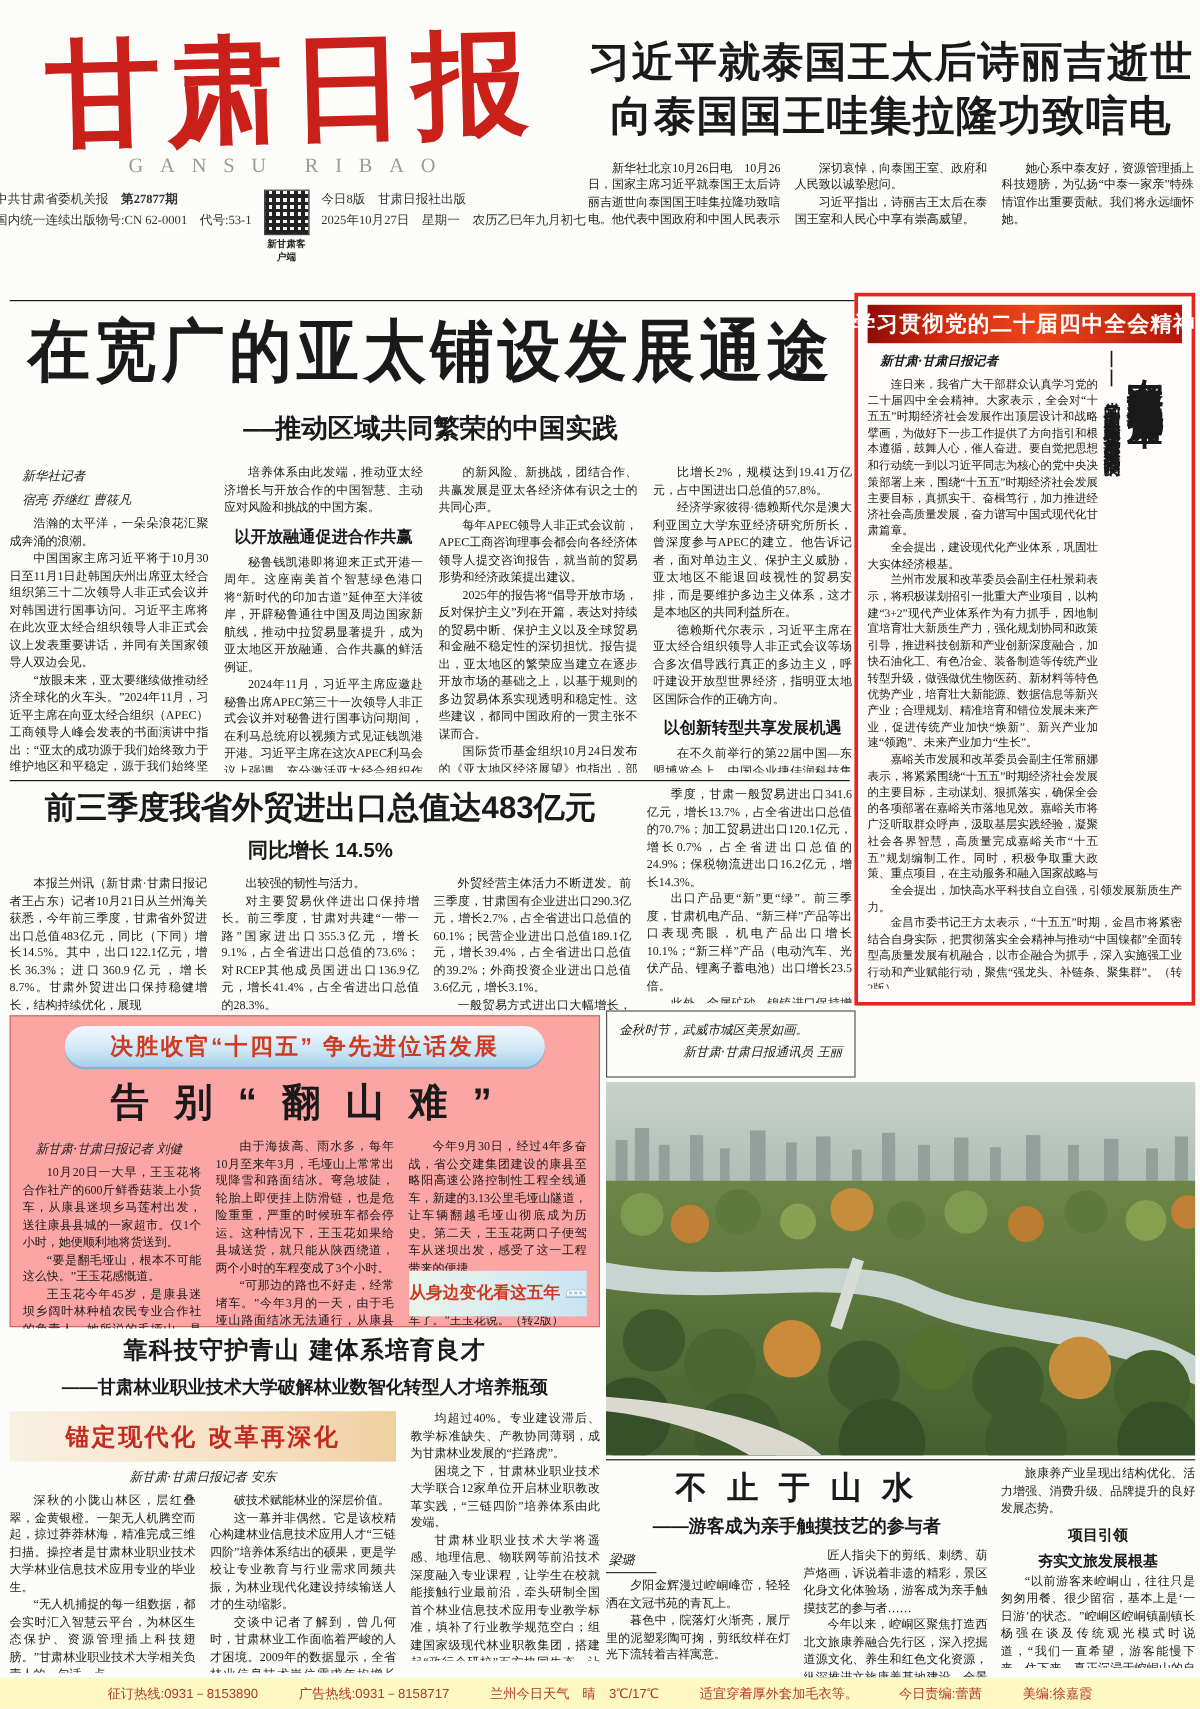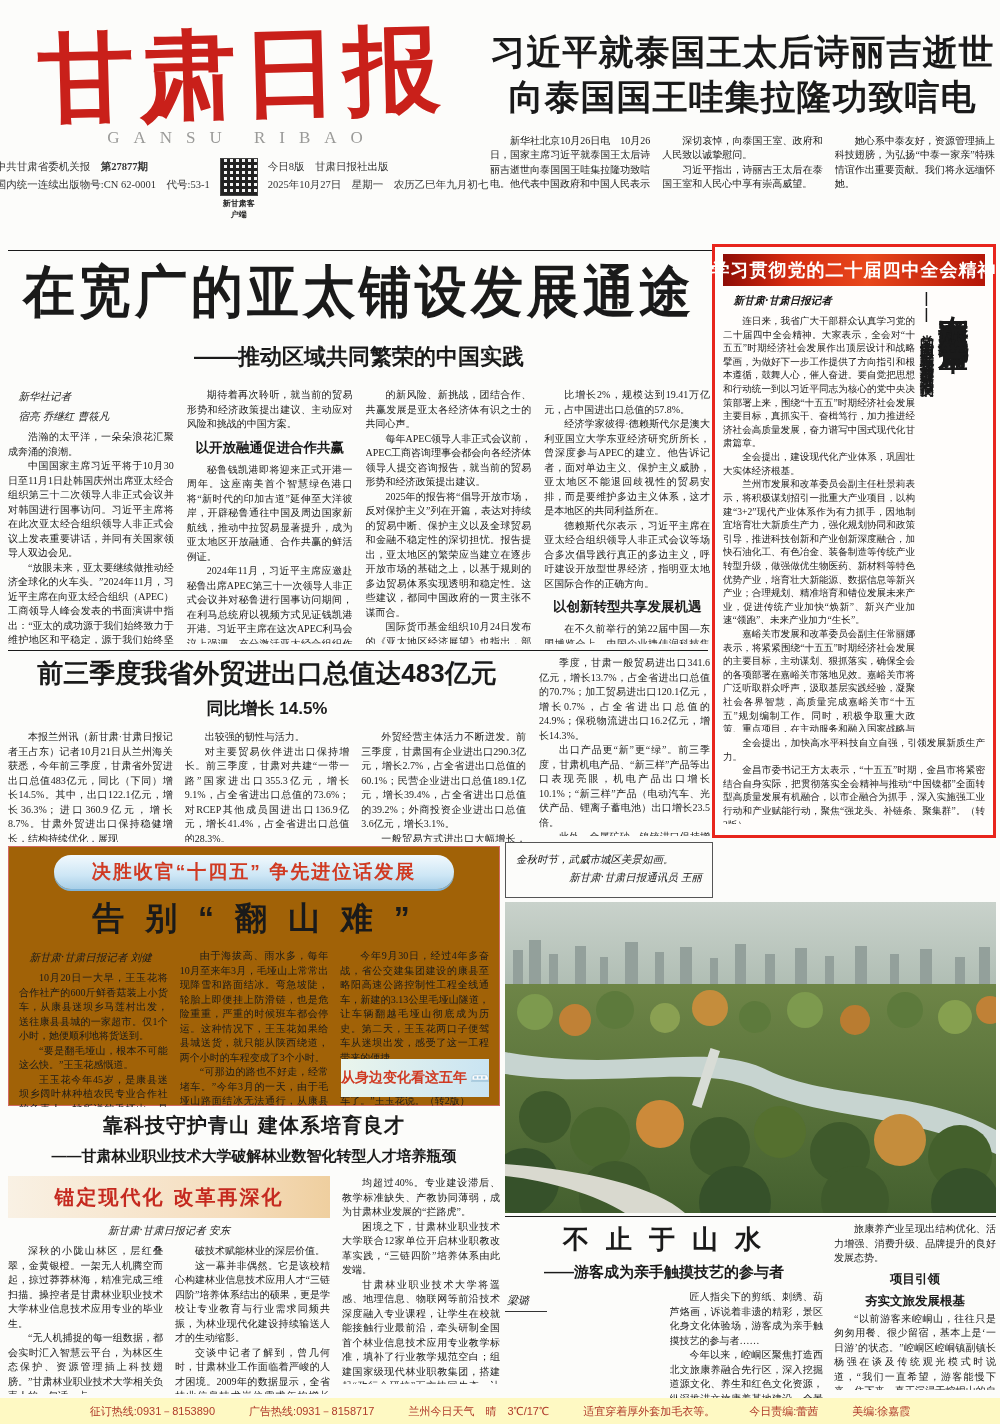--- a/index.html
+++ b/index.html
@@ -31,21 +31,21 @@
   
   .para{margin:0;text-indent:2em;font-size:10px;line-height:1.45;text-align:justify;}
   .sec-head{margin:7px 0 6px 0;text-align:center;font-family:"Liberation Sans",sans-serif;
             font-weight:bold;font-size:13.5px;text-indent:0;}
   .byline{margin:2px 0 6px 0;font-style:italic;font-size:10.5px;text-indent:1em;font-family:"DejaVu Serif",serif;}
 
   
   .main-story{left:8px;top:258px;width:702px;height:390px;}
   .main-head{font-family:"Liberation Sans",sans-serif;font-weight:900;font-size:52px;letter-spacing:4px;
              text-align:center;white-space:nowrap;transform:scaleY(1.08);}
-  .main-sub{font-family:Liberation Sans, sans-serif;font-weight:bold;font-size:22px;text-align:center;margin-top:14px;}
+  .main-sub{font-family:Liberation Mono, monospace;font-weight:bold;font-size:22px;text-align:center;margin-top:14px;}
   .main-cols{display:flex;gap:13px;margin-top:16px;height:256px;overflow:hidden;}
   .mcol{flex:1;overflow:hidden;}
 
   
   .red-box{left:712px;top:244px;width:284px;height:594px;border:3px solid #e8251c;background:#fffdfb;
            box-sizing:border-box;padding:7px 8px;}
   .red-banner{height:32px;background:linear-gradient(90deg,#8e0d06,#d62b10 25%,#e8481c 55%,#b51507);
               color:#fff;font-family:"Liberation Sans",sans-serif;font-weight:bold;font-size:18px;
               display:flex;align-items:center;justify-content:center;letter-spacing:1px;white-space:nowrap;}
   .red-row{display:flex;margin-top:6px;height:440px;overflow:hidden;}
@@ -64,21 +64,21 @@
   .trade-left{width:518px;}
   .trade-head{font-family:"Liberation Sans",sans-serif;font-weight:900;font-size:26px;text-align:center;
               white-space:nowrap;letter-spacing:0px;}
   .trade-sub{font-family:"Liberation Sans",sans-serif;font-weight:bold;font-size:17px;text-align:center;margin-top:6px;}
   .trade-cols{display:flex;gap:12px;margin-top:10px;height:112px;overflow:hidden;}
   .trade-cols .mcol{flex:1;}
   .trade-col4{flex:1;overflow:hidden;height:180px;}
 
   
   .farewell{left:8px;top:846px;width:492px;height:260px;border:1.5px solid #d26a62;box-sizing:border-box;
-            padding:6px 10px;background:#a16207;}
+            padding:6px 10px;background:#fca5a5;}
   .fw-banner{width:400px;height:34px;margin:2px auto 0 auto;border-radius:18px;
              background:linear-gradient(180deg,#f2f9fd 0%,#cde6f5 60%,#a8cfe8 100%);
              color:#d03a22;font-family:"Liberation Sans",sans-serif;font-weight:900;font-size:19px;
              display:flex;align-items:center;justify-content:center;letter-spacing:2px;white-space:nowrap;
              box-shadow:0 2px 0 #7fb4d8;}
   .fw-head{font-family:"Liberation Sans",sans-serif;font-weight:900;font-size:32px;text-align:center;
            letter-spacing:6px;margin-top:8px;white-space:nowrap;}
   .fw-cols{display:flex;gap:12px;margin-top:8px;height:158px;overflow:hidden;}
   .fw-col{flex:1;overflow:hidden;}
   .fw-promo{position:absolute;right:10px;bottom:8px;width:148px;height:38px;
@@ -173,21 +173,21 @@
       <div class="mcol">
         <p class="byline">新华社记者</p>
         <p class="byline">宿亮 乔继红 曹筱凡</p>
         <div>
             <p class="para">浩瀚的太平洋，一朵朵浪花汇聚成奔涌的浪潮。</p>
             <p class="para">中国国家主席习近平将于10月30日至11月1日赴韩国庆州出席亚太经合组织第三十二次领导人非正式会议并对韩国进行国事访问。习近平主席将在此次亚太经合组织领导人非正式会议上发表重要讲话，并同有关国家领导人双边会见。</p>
             <p class="para">“放眼未来，亚太要继续做推动经济全球化的火车头。”2024年11月，习近平主席在向亚太经合组织（APEC）工商领导人峰会发表的书面演讲中指出：“亚太的成功源于我们始终致力于维护地区和平稳定，源于我们始终坚持真正的多边主义和开放的区域主义，源于我们始终顺应经济全球化大势、坚持互利共赢和相互成就。”</p>
           </div>
       </div>
       <div class="mcol">
-          <p class="para">期待着再次聆听，就当前的贸易形势和经济政策提出建议、主动应对风险和挑战的中国方案。</p>
+          <p class="para">培养体系由此发端，推动亚太经济增长与开放合作的中国智慧、主动应对风险和挑战的中国方案。</p>
           <p class="sec-head">以开放融通促进合作共赢</p>
           <p class="para">秘鲁钱凯港即将迎来正式开港一周年。这座南美首个智慧绿色港口将“新时代的印加古道”延伸至大洋彼岸，开辟秘鲁通往中国及周边国家新航线，推动中拉贸易显著提升，成为亚太地区开放融通、合作共赢的鲜活例证。</p>
           <p class="para">2024年11月，习近平主席应邀赴秘鲁出席APEC第三十一次领导人非正式会议并对秘鲁进行国事访问期间，在利马总统府以视频方式见证钱凯港开港。习近平主席在这次APEC利马会议上强调，充分激活亚太经合组织作为全球经贸规则“孵化器”的作用，着力推进区域经济一体化和互联互通，拆除割裂贸易、投资、技术、服务流通的高墙，维护产业链供应链稳定通畅，促进亚太和世界经济循环。</p>
         </div>
       <div class="mcol">
           <p class="para">的新风险、新挑战，团结合作、共赢发展是亚太各经济体有识之士的共同心声。</p>
           <p class="para">每年APEC领导人非正式会议前，APEC工商咨询理事会都会向各经济体领导人提交咨询报告，就当前的贸易形势和经济政策提出建议。</p>
           <p class="para">2025年的报告将“倡导开放市场，反对保护主义”列在开篇，表达对持续的贸易中断、保护主义以及全球贸易和金融不稳定性的深切担忧。报告提出，亚太地区的繁荣应当建立在逐步开放市场的基础之上，以基于规则的多边贸易体系实现透明和稳定性。这些建议，都同中国政府的一贯主张不谋而合。</p>
           <p class="para">国际货币基金组织10月24日发布的《亚太地区经济展望》也指出，部分经济体加征关税给亚太地区贸易格局带来挑战，继续促进贸易开放才是保持经济增长的关键。</p>
         </div>
@@ -384,20 +384,24 @@
 
   <div class="rule" style="left:505px;top:1216px;width:491px;"></div>
 
   <div class="abs mountain">
     <div class="mo-left">
       <div class="mo-head">不 止 于 山 水</div>
       <div class="mo-sub">——游客成为亲手触摸技艺的参与者</div>
       <div class="mo-cols">
         <div class="mo-col">
           <span class="mo-byline">梁璐</span>
+          <div>
+              <p class="para">夕阳金辉漫过崆峒峰峦，轻轻洒在文冠书苑的青瓦上。</p>
+              <p class="para">暮色中，院落灯火渐亮，展厅里的泥塑彩陶可掬，剪纸纹样在灯光下流转着吉祥寓意。</p>
+            </div>
         </div>
         <div class="mo-col">
             <p class="para">匠人指尖下的剪纸、刺绣、葫芦烙画，诉说着非遗的精彩，景区化身文化体验场，游客成为亲手触摸技艺的参与者……</p>
             <p class="para">今年以来，崆峒区聚焦打造西北文旅康养融合先行区，深入挖掘道源文化、养生和红色文化资源，纵深推进文旅康养基地建设，全景化全域打造、全产业融合发展、全要素服务保障、全方位宣传营销，文</p>
           </div>
       </div>
     </div>
     <div class="mo-col3">
         <p class="para">旅康养产业呈现出结构优化、活力增强、消费升级、品牌提升的良好发展态势。</p>
         <p class="sec-head">项目引领</p>

